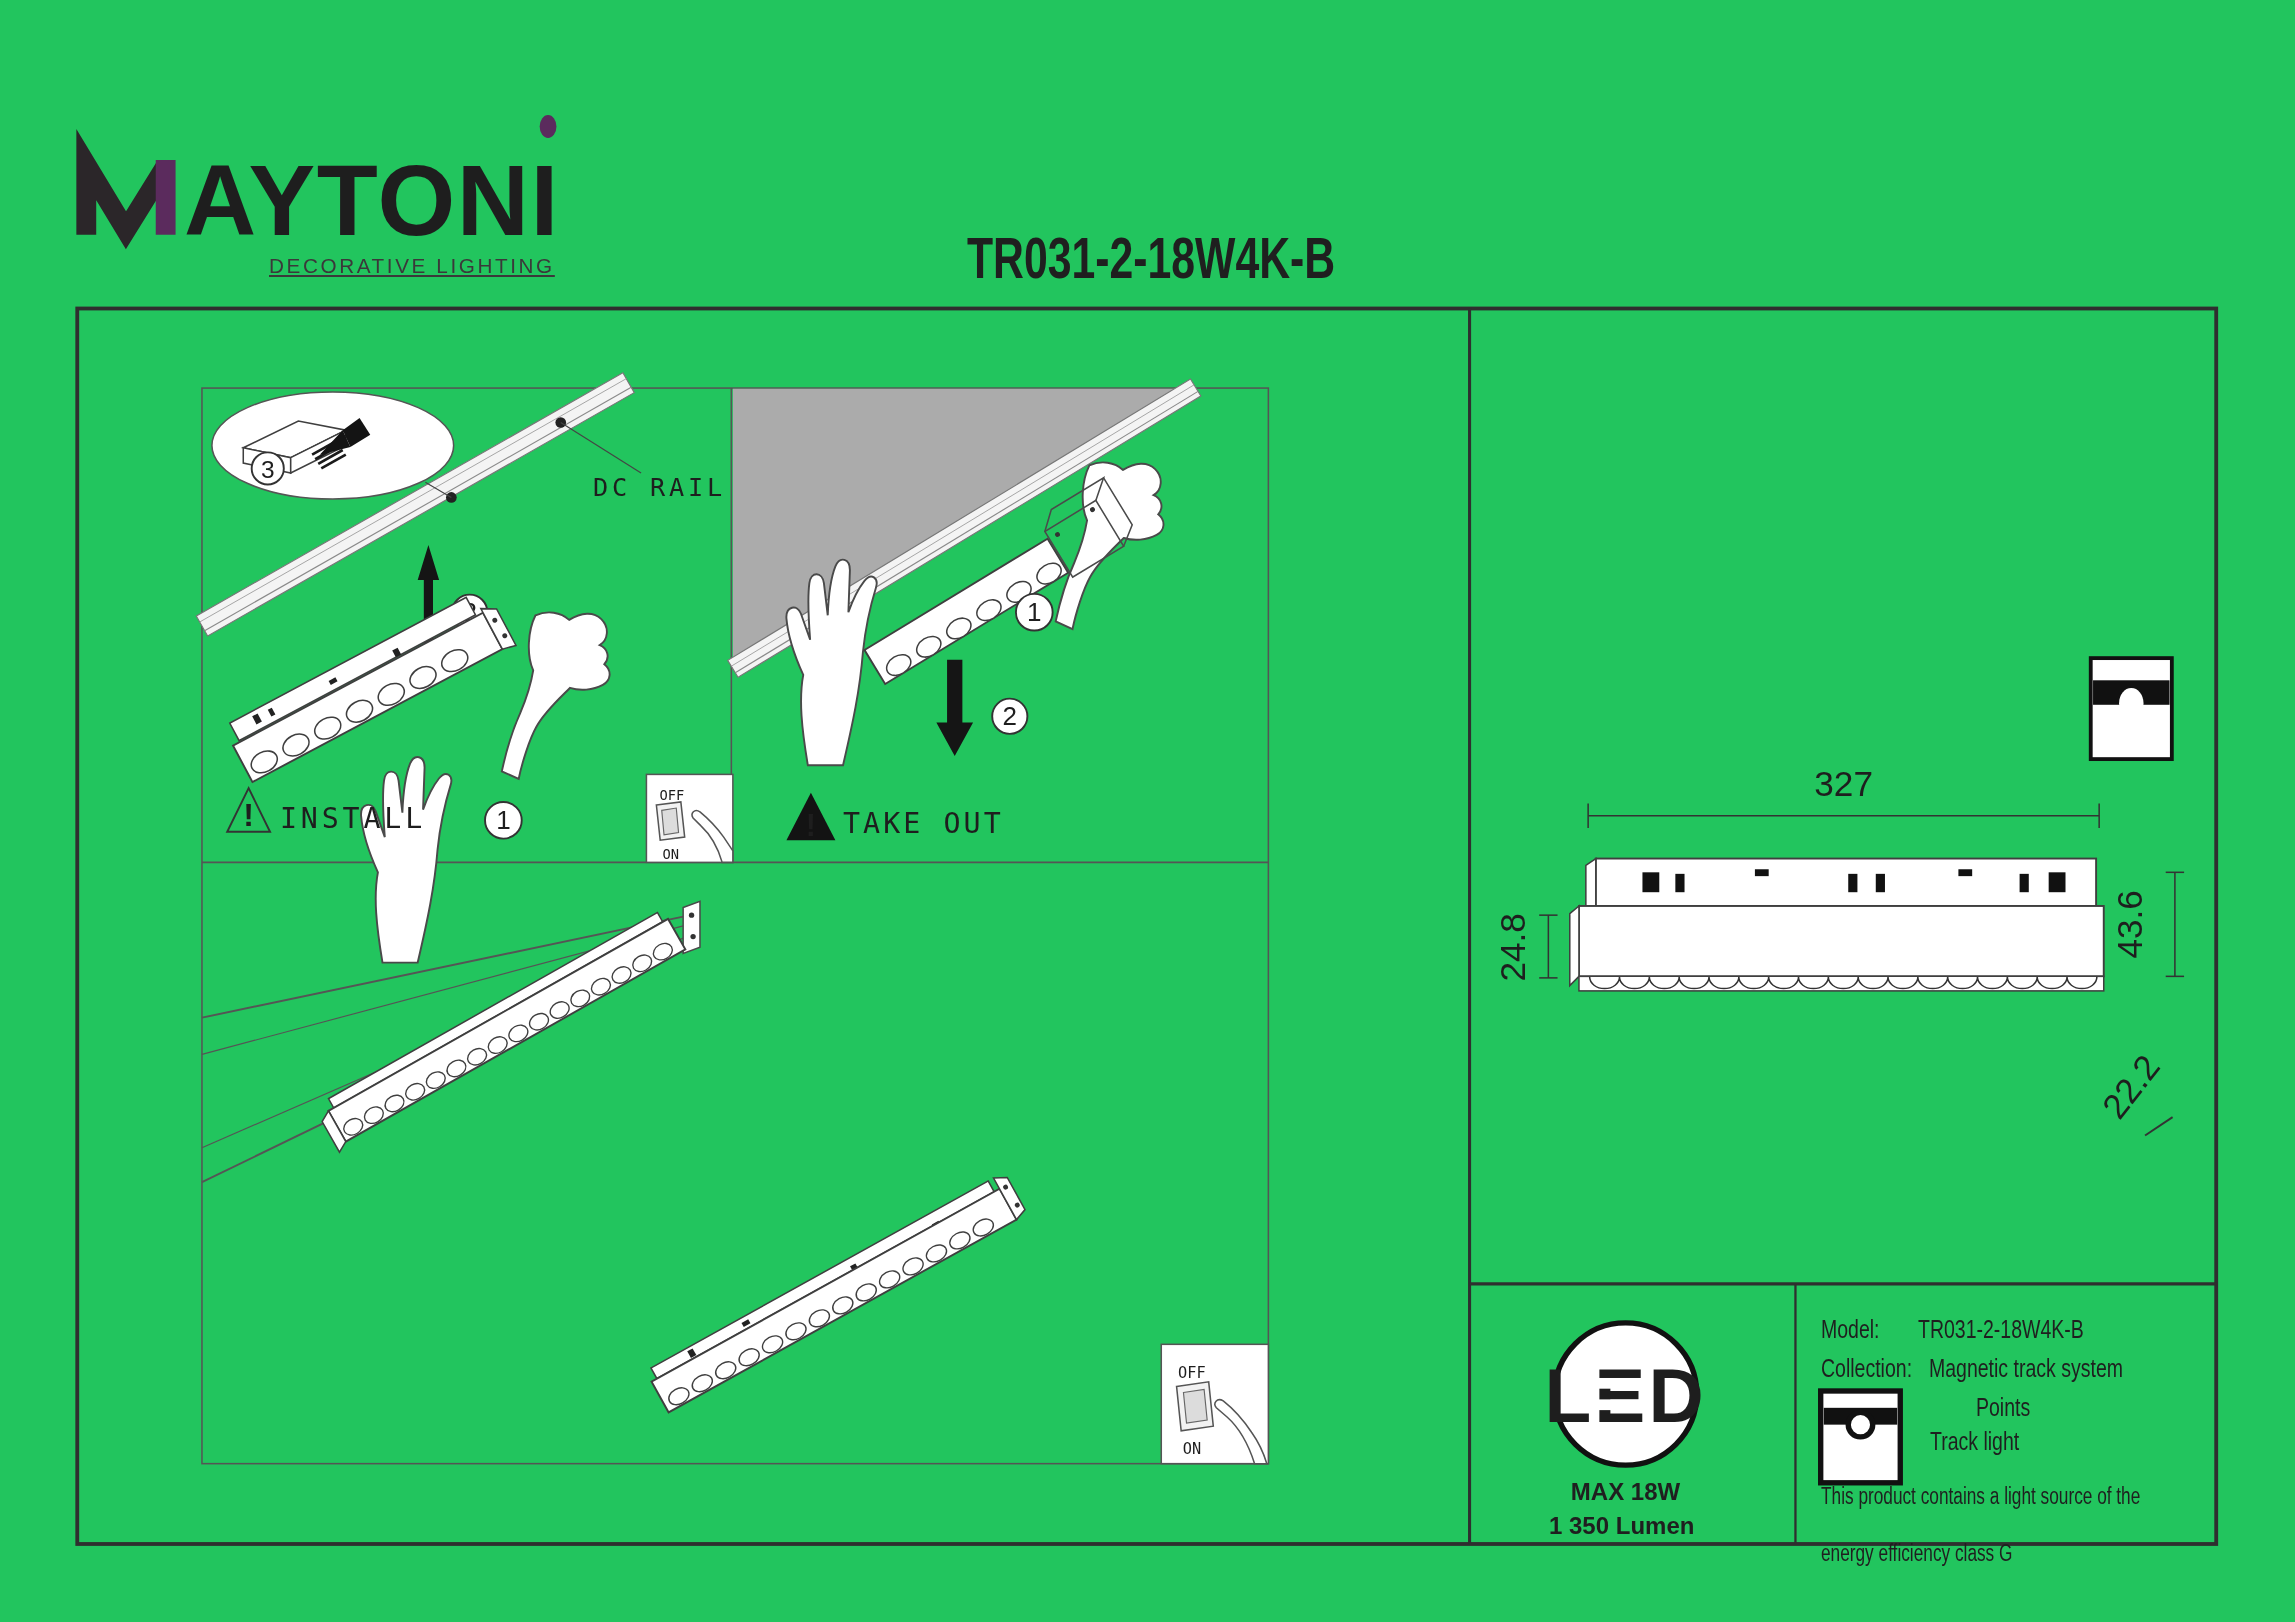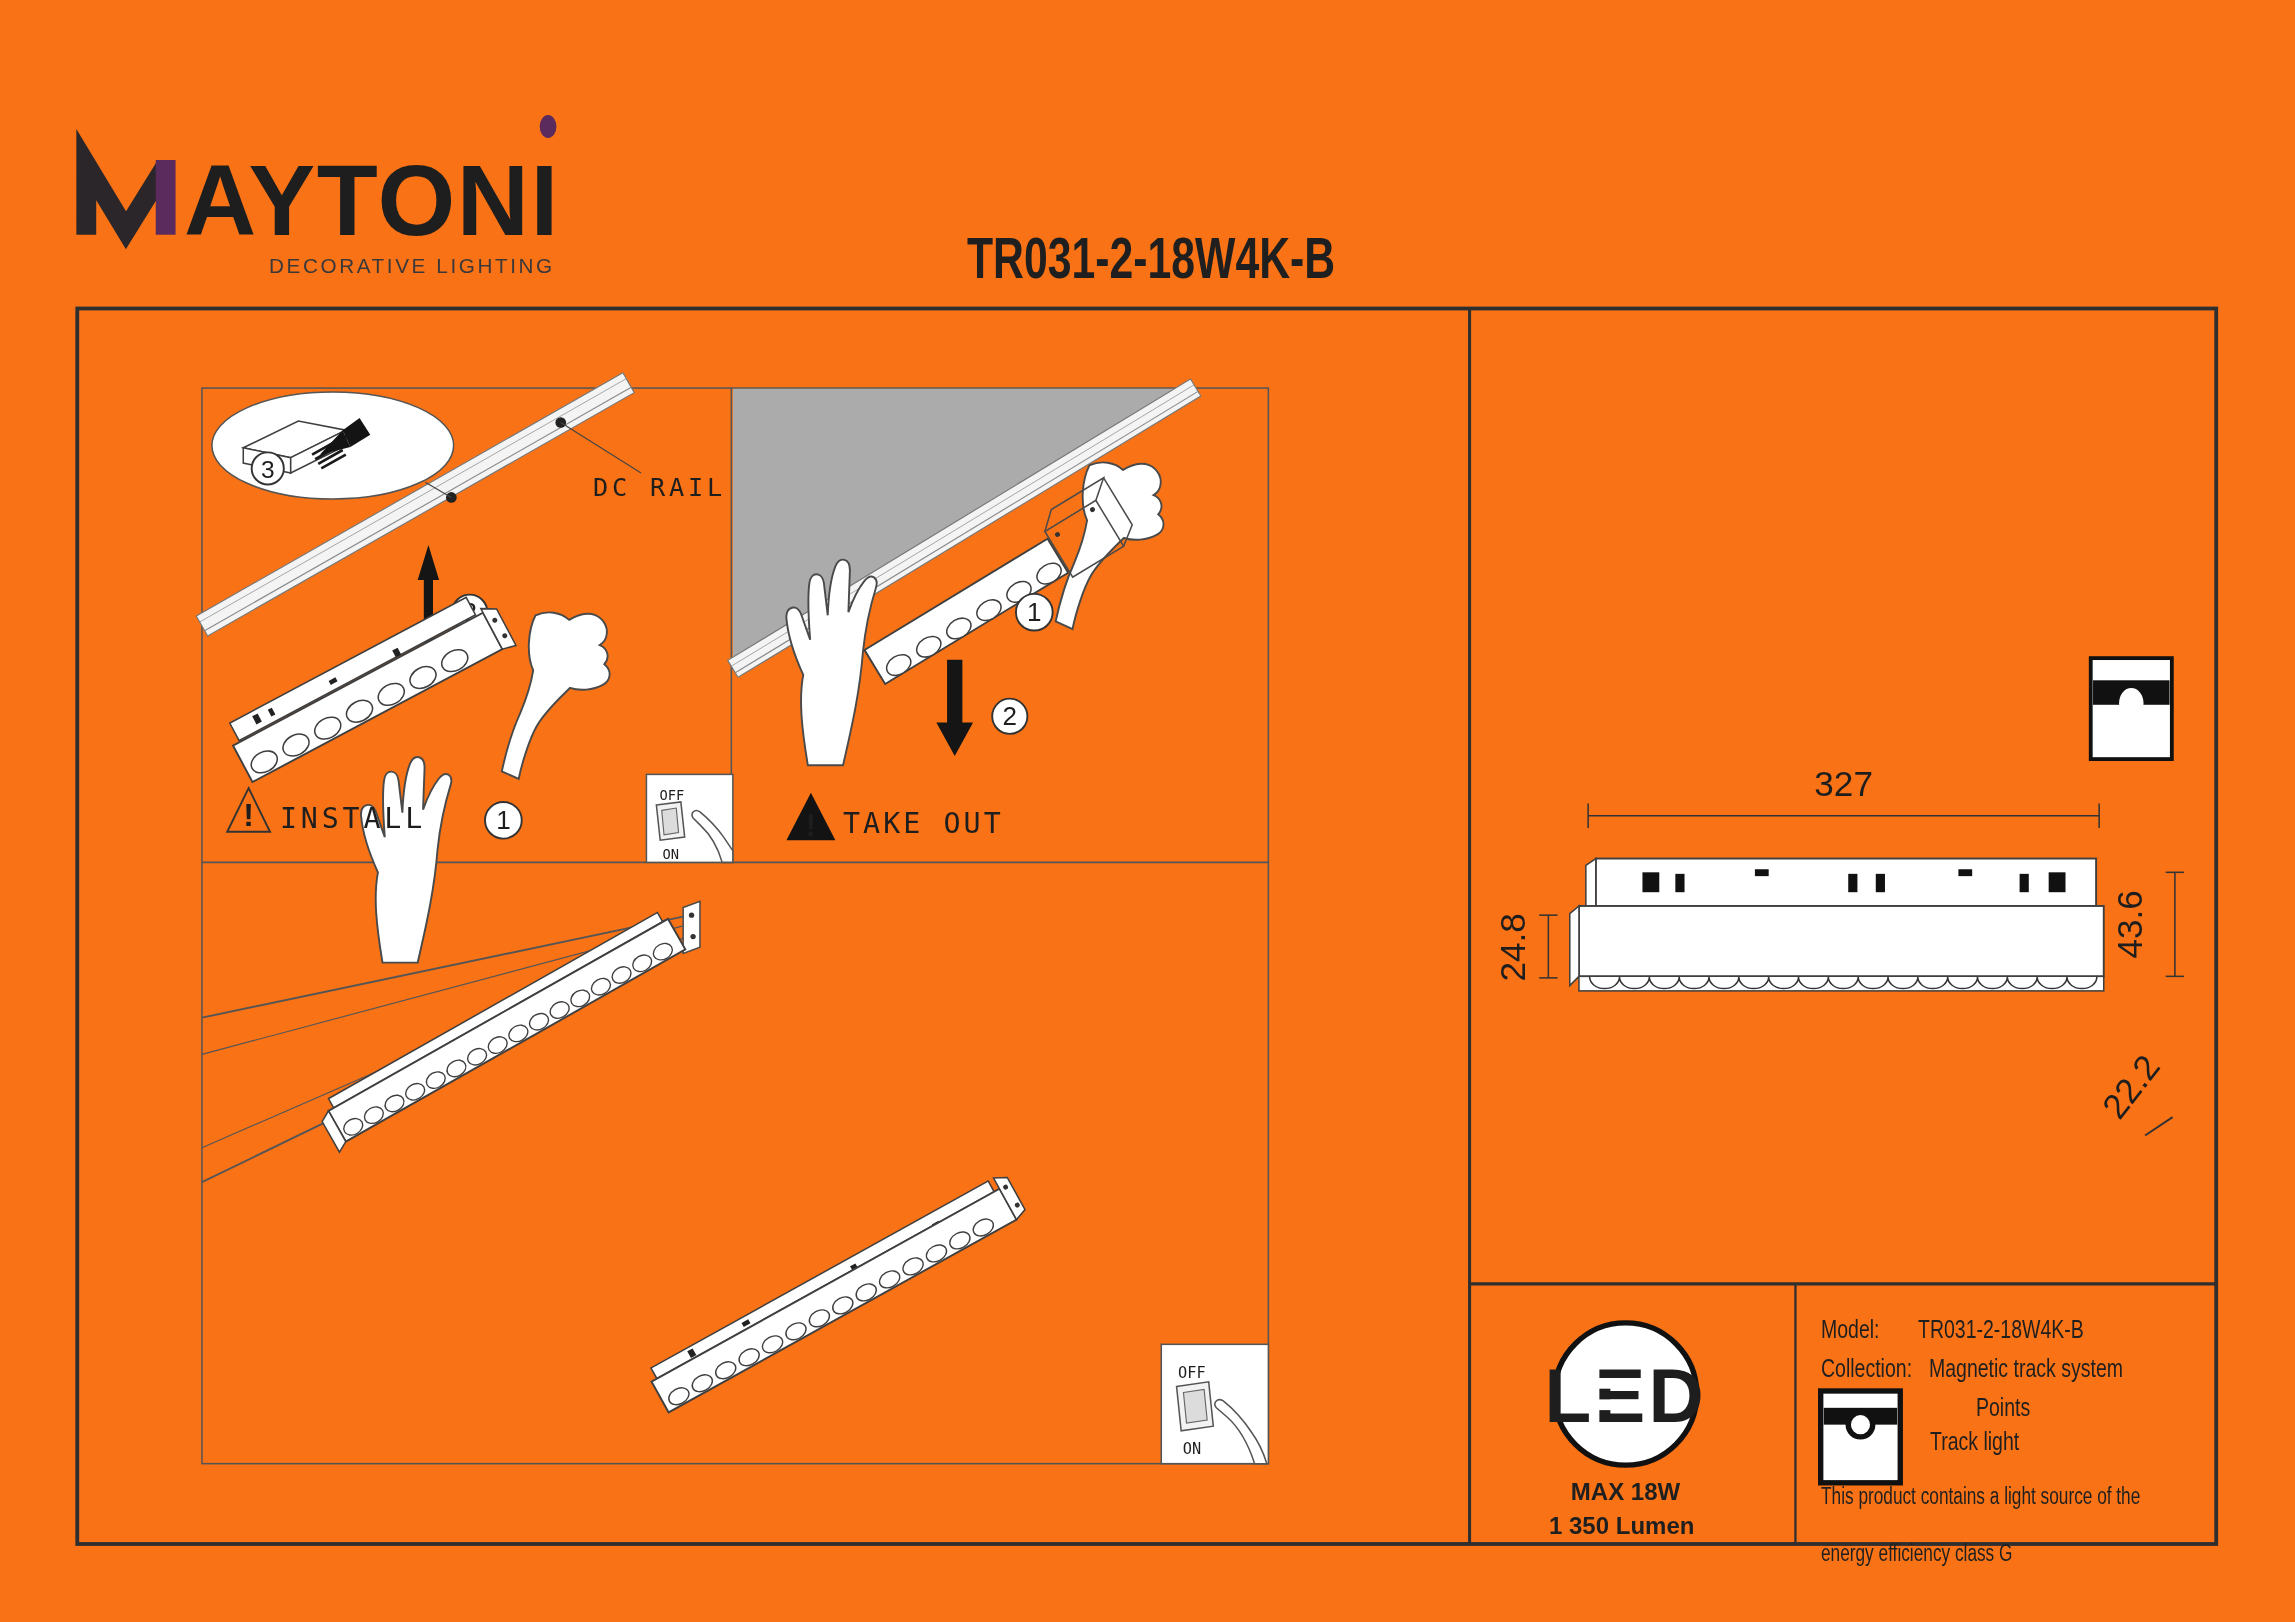--- a/index.html
+++ b/index.html
@@ -1,21 +1,21 @@
 <!DOCTYPE html>
 <html style="font-size:12.2px"><head>
 <meta charset="utf-8">
 <style>
   html,body{margin:0;padding:0;background:#ffffff;}
-  .page{position:relative;width:2295px;height:1623px;background:#f97316;overflow:hidden;
+  .page{position:relative;width:2295px;height:1623px;background:#22c55e;overflow:hidden;
         font-family:"Liberation Sans",sans-serif;color:#1f1f1f;}
   .t{position:absolute;white-space:nowrap;line-height:1.15;color:#1f1f1f;}
   .cond{display:inline-block;transform:scaleX(.75);transform-origin:0 0;}
   .cond70{display:inline-block;transform:scaleX(.70);transform-origin:0 0;}
-  .tagline{font-size:20.7px;letter-spacing:2.6px;color:#3b383a;}
+  .tagline{font-size:20.7px;letter-spacing:2.6px;color:#3b383a;text-decoration:underline;}
   .title{font-size:96px;font-weight:700;}
   .code{font-size:57px;font-weight:700;}
   .row-label{font-size:26px;text-decoration:underline;}
   .note{font-size:23px;}
   .ledtxt{font-size:24px;font-weight:bold;}
   svg{position:absolute;left:0;top:0;}
   svg text{font-family:"Liberation Sans",sans-serif;fill:#1e1e1e;}
   .cad{font-family:"DejaVu Sans Mono",monospace;fill:#1e1e1e;}
   .sk{stroke:#3f3f3f;fill:#ffffff;}
 </style>

